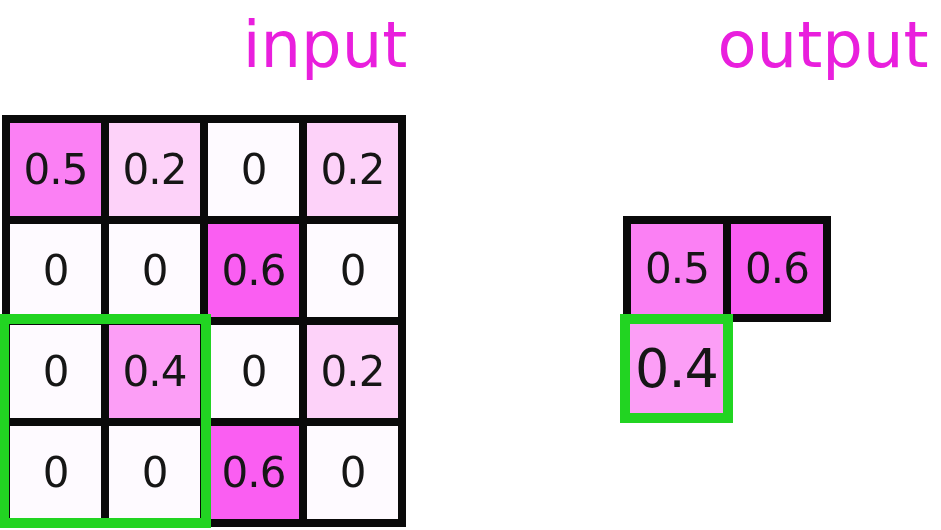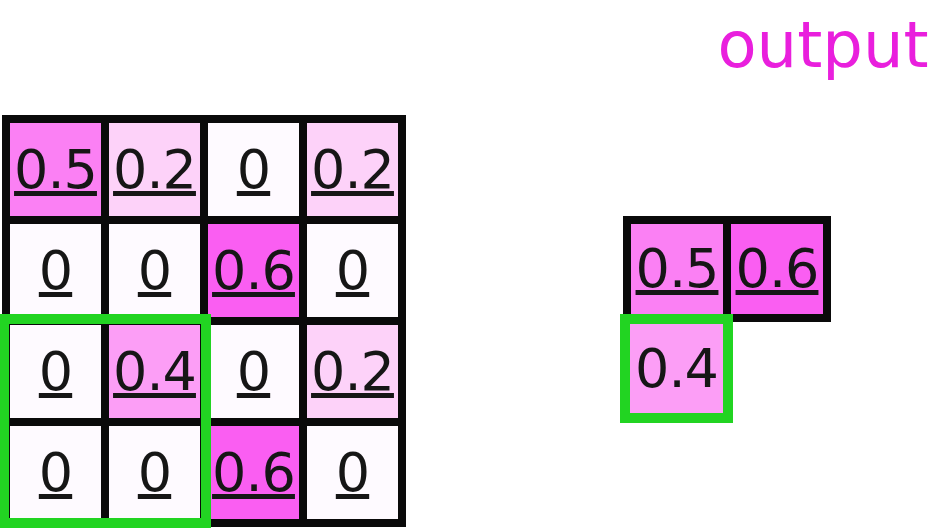--- a/index.html
+++ b/index.html
@@ -40,26 +40,25 @@
   .output-grid {
     left: 623px; top: 216px;
     width: 208px; height: 106px;
     grid-template-columns: repeat(2, 1fr);
     grid-template-rows: 1fr;
   }
   .cell {
     display: flex;
     align-items: center;
     justify-content: center;
-    font-size: 54px;
+    font-size: 42px;
     line-height: 1;
     color: #161616;
     letter-spacing: -1px;
     overflow: hidden;
-    text-decoration: underline;
   }
   .highlight-box {
     position: absolute;
     left: -1px; top: 314px;
     width: 212px; height: 214px;
     border: 10px solid #22d422;
     box-sizing: border-box;
     background: transparent;
     z-index: 3;
   }
@@ -77,20 +76,21 @@
     color: #161616;
     letter-spacing: -1px;
     z-index: 3;
   }
 </style>
 </head>
 <body>
 
 <div class="stage">
 
+  <div class="title input-title">input</div>
   <div class="title output-title">output</div>
 
   <div class="grid input-grid">
     <div class="cell" style="background: rgb(251, 128, 244);">0.5</div>
     <div class="cell" style="background: rgb(253, 210, 249);">0.2</div>
     <div class="cell" style="background: rgb(254, 250, 255);">0</div>
     <div class="cell" style="background: rgb(253, 210, 249);">0.2</div>
     <div class="cell" style="background: rgb(254, 250, 255);">0</div>
     <div class="cell" style="background: rgb(254, 250, 255);">0</div>
     <div class="cell" style="background: rgb(250, 94, 242);">0.6</div>

